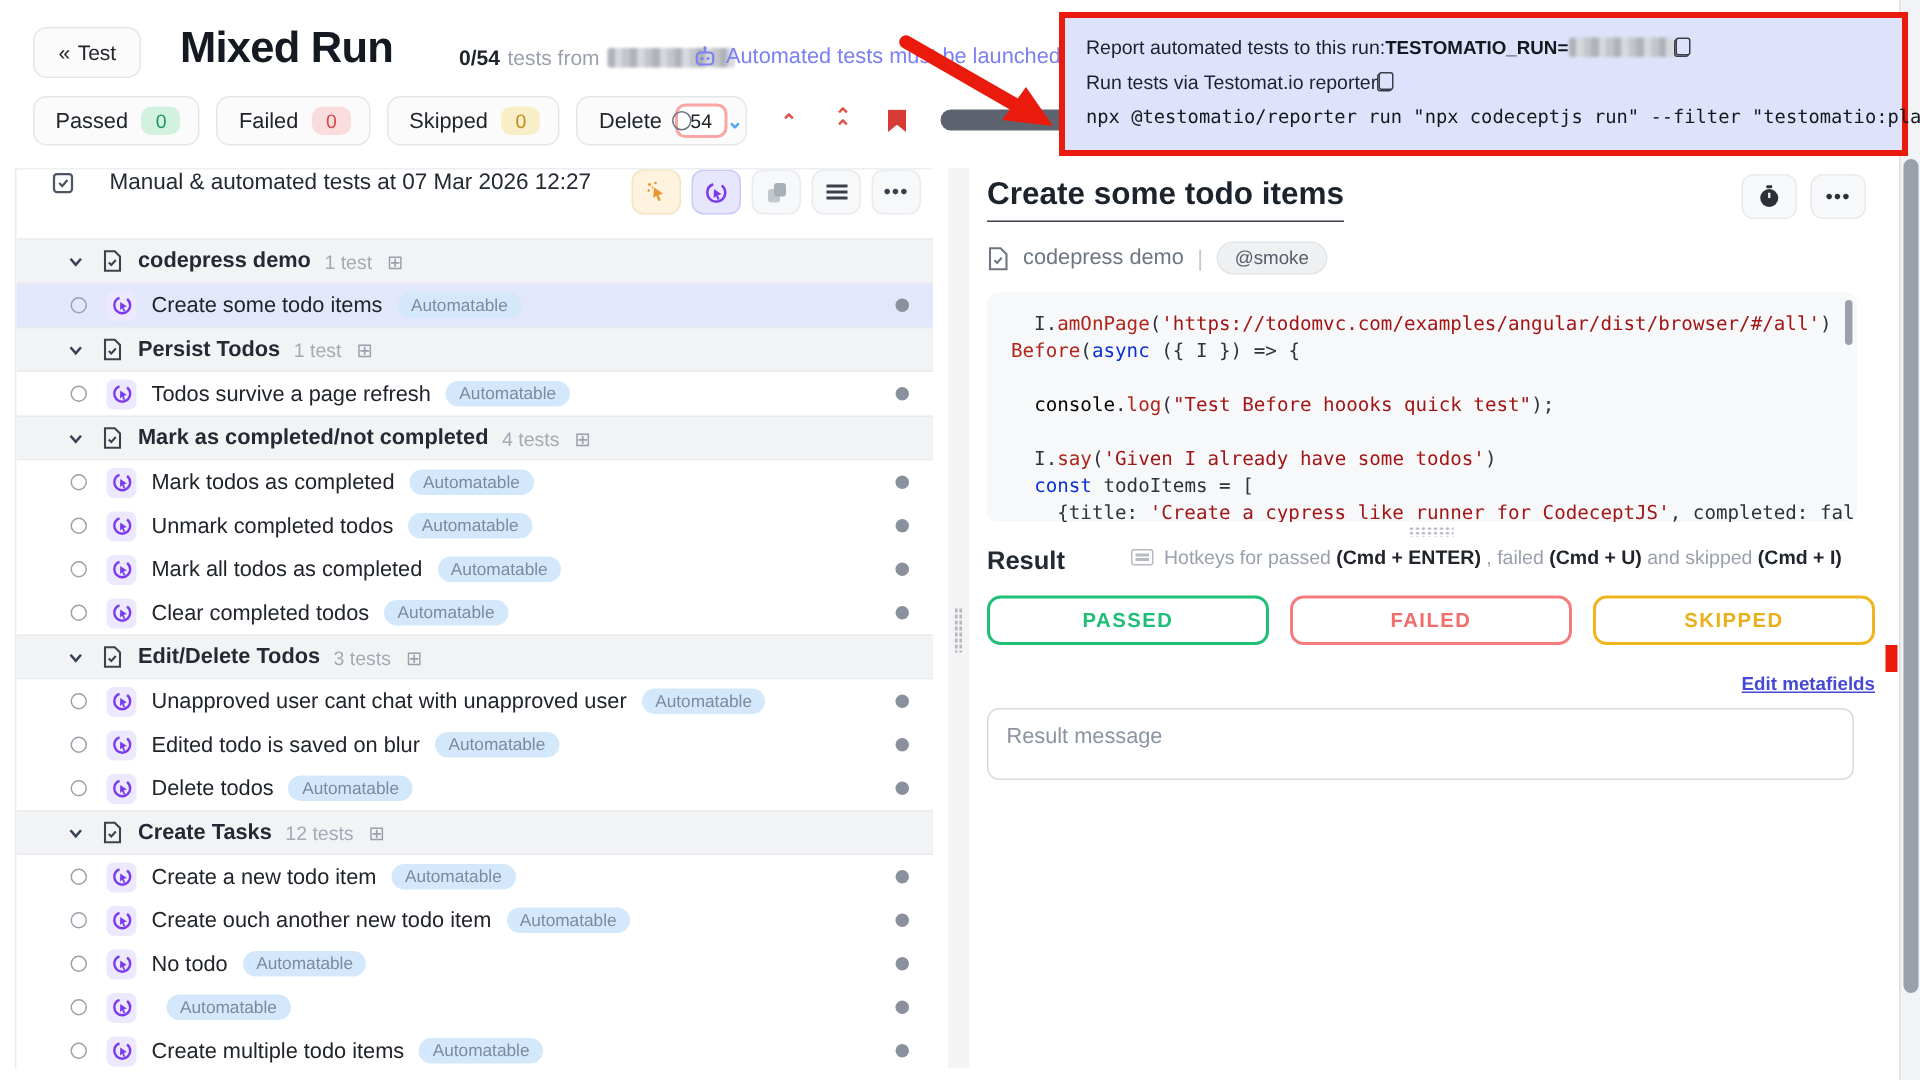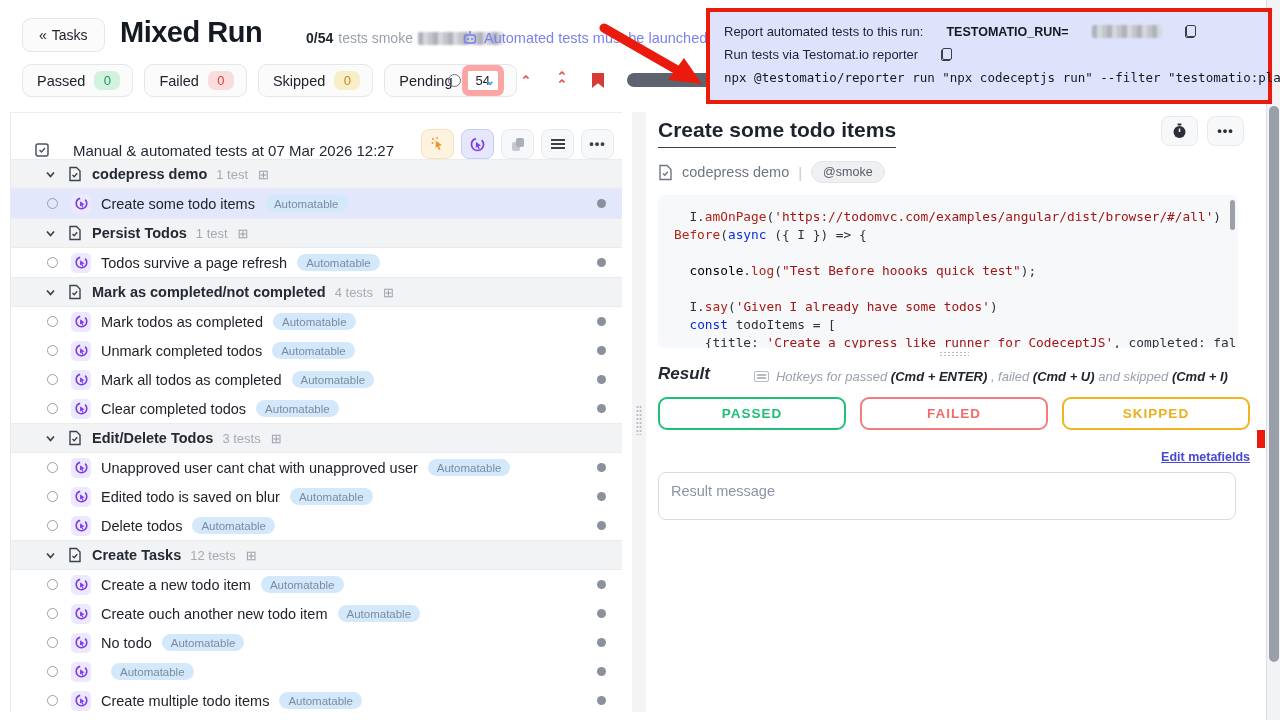--- a/index.html
+++ b/index.html
@@ -24,51 +24,51 @@
     font-size:14.5px; color:#7b80f0; cursor:pointer; white-space:nowrap; }
 
   
   .filters { position:absolute; left:22px; top:64px; display:flex; gap:11px; align-items:center; }
   .fbtn { height:33px; padding:0 12px 0 14px; background:#fbfbfc; border:1px solid #e4e7ea;
     border-radius:9px; display:flex; align-items:center; gap:9px; font-size:14.5px; color:#20242b; cursor:pointer; }
   .pill { min-width:26px; padding:2px 8px; border-radius:7px; font-size:13px; text-align:center; }
   .pill.green { background:#d2f2df; color:#17995c; }
   .pill.red { background:#f9dcdc; color:#d64545; }
   .pill.yellow { background:#f8eec7; color:#c08a1a; }
-  .pill.neutral { background:#ffffff; color:#20242b; border:6px solid #fca5a5; }
+  .pill.neutral { background:#ffffff; color:#20242b; border:2px solid #fca5a5; }
 
   .hicons { position:absolute; top:64px; left:436px; height:33px; display:flex; align-items:center; }
   .hico { width:36px; display:flex; justify-content:center; cursor:pointer; }
   .circle-ico { width:13px; height:13px; border:1.5px solid #6b7280; border-radius:50%; }
   .chev { font-size:13px; font-weight:700; }
   .chev.blue { color:#4da3f5; }
   .chev.red { color:#e2504a; }
   .bookmark { width:12px; height:15px; background:#d63b35;
     clip-path:polygon(0 0,100% 0,100% 100%,50% 68%,0 100%); }
   .progressbar { position:absolute; left:627px; top:73px; width:204px; height:14px;
     background:#5d6470; border-radius:8px; }
 
   
   .report-panel { position:absolute; left:706px; top:8px; width:566px; height:96px;
     background:#dee3fb; border:4px solid #ea1b0d; z-index:6; padding:12px 14px 10px 14px; }
-  .rp-line { display:flex; align-items:center; gap:23px; font-size:13px; color:#1c2230;
+  .rp-line { display:flex; align-items:center; gap:0; font-size:13px; color:#1c2230;
     margin-bottom:8px; white-space:nowrap; }
   .rp-code { font-family:"DejaVu Sans Mono", monospace; font-size:12.5px; color:#14181f;text-align:right; }
   .copy-ico { position:relative; width:11px; height:13px; display:inline-block; cursor:pointer; }
   .copy-ico:before { content:""; position:absolute; left:0; bottom:0; width:8px; height:10px;
     border:1.4px solid #3a3f47; border-radius:2px; background:transparent; }
   .copy-ico:after { content:""; position:absolute; right:0; top:0; width:8px; height:10px;
     border:1.4px solid #3a3f47; border-radius:2px; background:#dee3fb; }
   .arrow-svg { position:absolute; left:598px; top:22px; z-index:7; pointer-events:none; }
   .red-tick { position:absolute; left:1257px; top:430px; width:8px; height:18px; background:#ea1b0d; z-index:5; }
 
   
   .left-panel { position:absolute; left:10px; top:112px; width:612px; height:600px;
     border-left:1px solid #e8eaed; border-top:1px solid #eceef1; background:#fff; overflow:hidden; }
-  .lp-head { height:46px; display:flex; align-items:flex-end; padding:0 8px 0 22px; }
+  .lp-head { height:46px; display:flex; align-items:flex-start; padding:0 8px 0 22px; }
   .lp-title { margin-left:22px; font-size:15px; color:#242a33; }
   .lp-tools { margin-left:auto; display:flex; gap:7px; }
   .tbtn { width:33px; height:30px; border-radius:8px; display:flex; align-items:center; justify-content:center;
     background:#f7f8f9; border:1px solid #e8eaed; cursor:pointer; }
   .tbtn.amber { background:#fdf3de; border-color:#f5e3bd; }
   .tbtn.purple { background:#e6e6fc; border-color:#c9cbf6; }
   .tbtn .bars { width:14px; height:10px; border-top:2px solid #3a4049; border-bottom:2px solid #3a4049; position:relative; }
   .tbtn .bars:before { content:""; position:absolute; left:0; top:2px; width:14px; height:2px; background:#3a4049; }
   .tbtn .dots3 { color:#3a4049; font-size:13px; font-weight:700; letter-spacing:1px; line-height:6px; }
   .copy-grey { position:relative; width:12px; height:13px; }
@@ -118,21 +118,21 @@
     font-family:"DejaVu Sans Mono", monospace; font-size:12.8px; line-height:18px; }
   .cl { white-space:pre; color:#2d333b; }
   .cl .kw { color:#0b2fd4; }
   .cl .fn { color:#b02419; }
   .cl .str { color:#a31515; }
   .cl .obj { color:#000000; }
   .code-thumb { position:absolute; right:3px; top:5px; width:5px; height:30px; background:#9aa1ab; border-radius:3px; }
   .grip-h { margin:3px auto 0 auto; width:30px; height:7px;
     background-image:radial-gradient(#b4b8bf 1px, transparent 1.1px); background-size:4px 3px; }
 
-  .result-head { display:flex; align-items:flex-end; margin-top:6px;font-style:italic; }
+  .result-head { display:flex; align-items:flex-start; margin-top:6px; }
   .result-title { font-size:17px; font-weight:700; color:#242a33; }
   .hotkeys { margin-left:44px; font-size:13px; color:#9aa1ac; display:flex; align-items:center; gap:4px; white-space:nowrap; }
   .hotkeys b { color:#20242b; }
   .kbd-ico { display:inline-block; width:15px; height:11px; border:1.5px solid #b6bbc2; border-radius:2px; margin-right:3px; position:relative; }
   .kbd-ico:before { content:""; position:absolute; left:2px; top:2px; width:9px; height:1.5px;
     background:#b6bbc2; box-shadow:0 3px 0 #b6bbc2; }
 
   .verdicts { display:flex; gap:14px; margin-top:13px; }
   .vbtn { flex:1; height:33px; border-radius:9px; background:#fff; font-size:13.5px; font-weight:700;
     letter-spacing:1px; cursor:pointer; display:flex; align-items:center; justify-content:center; }
@@ -153,26 +153,26 @@
 
   svg { display:block; }
 </style>
 </head>
 <body>
 
 <div class="page">
 
   <button class="back-btn">
     <span class="chev2">«</span>
-    <span>Tasks</span>
+    <span>Test</span>
   </button>
   <div class="run-title">Mixed Run</div>
   <div class="run-meta">
     <b>0/54</b>
-    <span>tests smoke</span>
+    <span>tests from</span>
     <span class="redact" style="width:85px"></span>
   </div>
   <div class="auto-link">
     <svg width="16" height="16" viewBox="0 0 16 16">
       <rect x="2.5" y="5" width="11" height="8" rx="2.5" fill="none" stroke="#7b80f0" stroke-width="1.4"></rect>
       <circle cx="6" cy="9" r="1" fill="#7b80f0"></circle>
         <circle cx="10" cy="9" r="1" fill="#7b80f0"></circle>
       <line x1="8" y1="5" x2="8" y2="2.5" stroke="#7b80f0" stroke-width="1.4"></line>
       <circle cx="8" cy="2" r="1.1" fill="#7b80f0"></circle>
     </svg>
@@ -186,21 +186,21 @@
    </button>
       <button class="fbtn">
      <span>Failed</span>
      <span class="pill red">0</span>
    </button>
       <button class="fbtn">
      <span>Skipped</span>
      <span class="pill yellow">0</span>
    </button>
       <button class="fbtn">
-     <span>Pending</span>
+     <span>Delete</span>
      <span class="pill neutral">54</span>
    </button>
     </div>
 
   <div class="hicons">
     <span class="hico">
         <span class="circle-ico"></span>
       </span>
     <span class="hico chev blue">⌄</span>
     <span class="hico chev red">⌃</span>

